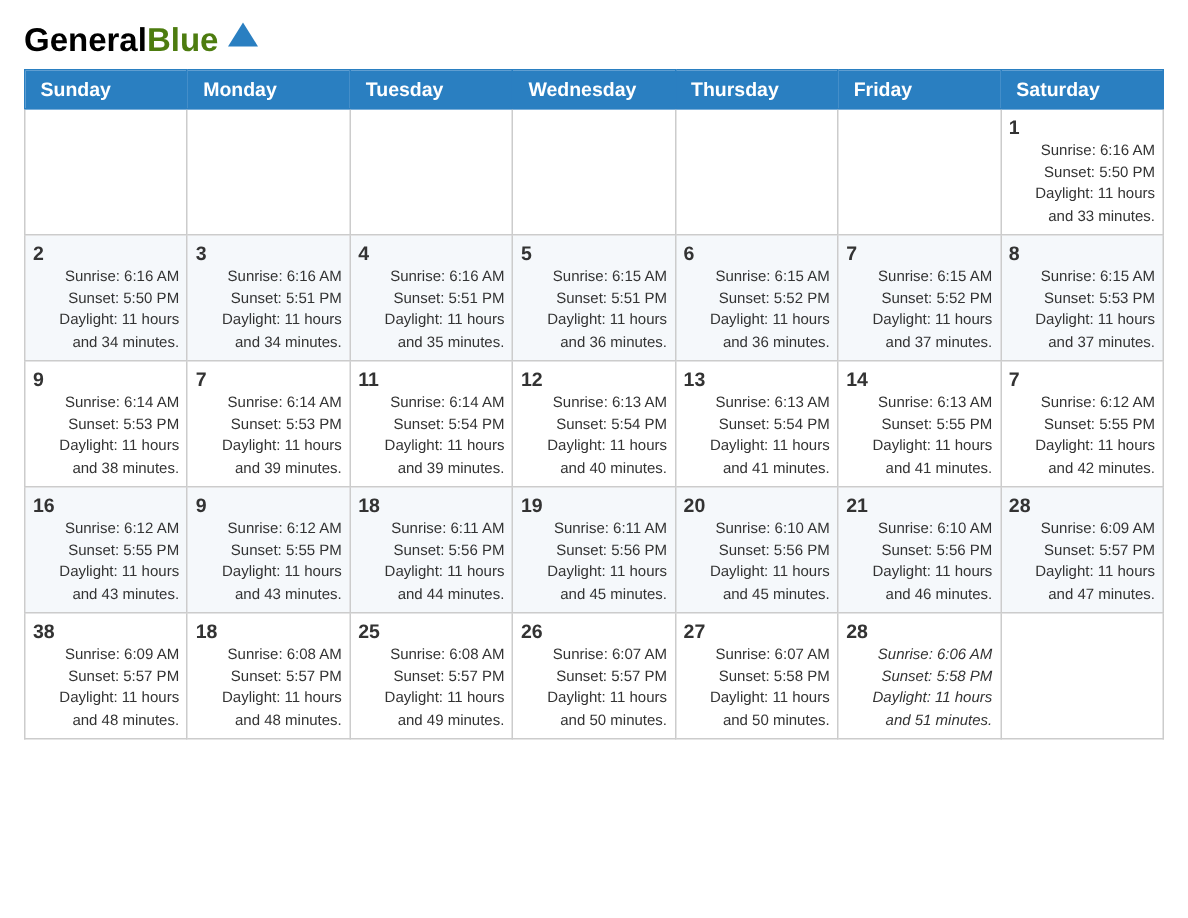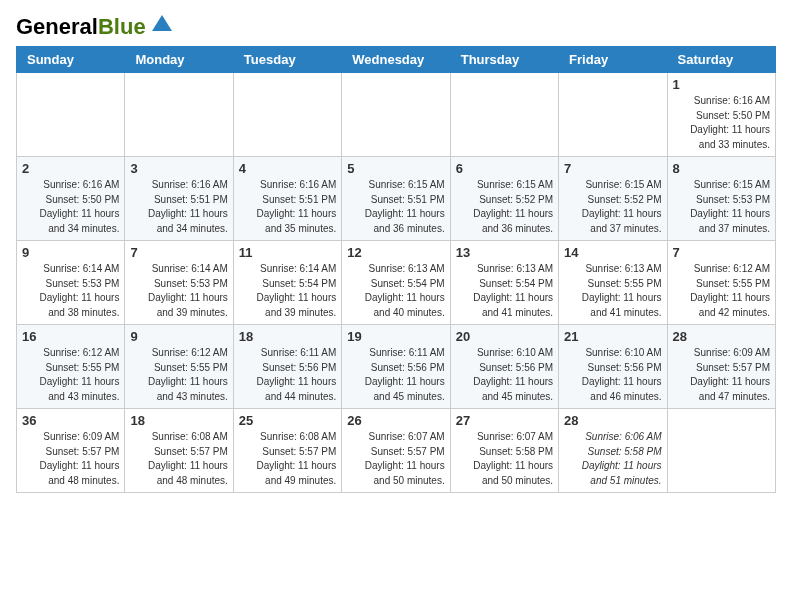--- a/index.html
+++ b/index.html
@@ -251,21 +251,21 @@
         </td>
         <td>
           <span class="day-num">28</span>
           <div class="day-info" style="white-space: pre-line;">Sunrise: 6:09 AM
 Sunset: 5:57 PM
 Daylight: 11 hours and 47 minutes.</div>
         </td>
       </tr>
       <tr>
         <td>
-          <span class="day-num">36</span>
+          <span class="day-num">38</span>
           <div class="day-info" style="white-space: pre-line;">Sunrise: 6:09 AM
 Sunset: 5:57 PM
 Daylight: 11 hours and 48 minutes.</div>
         </td>
         <td>
           <span class="day-num">18</span>
           <div class="day-info" style="white-space: pre-line;">Sunrise: 6:08 AM
 Sunset: 5:57 PM
 Daylight: 11 hours and 48 minutes.</div>
         </td>

